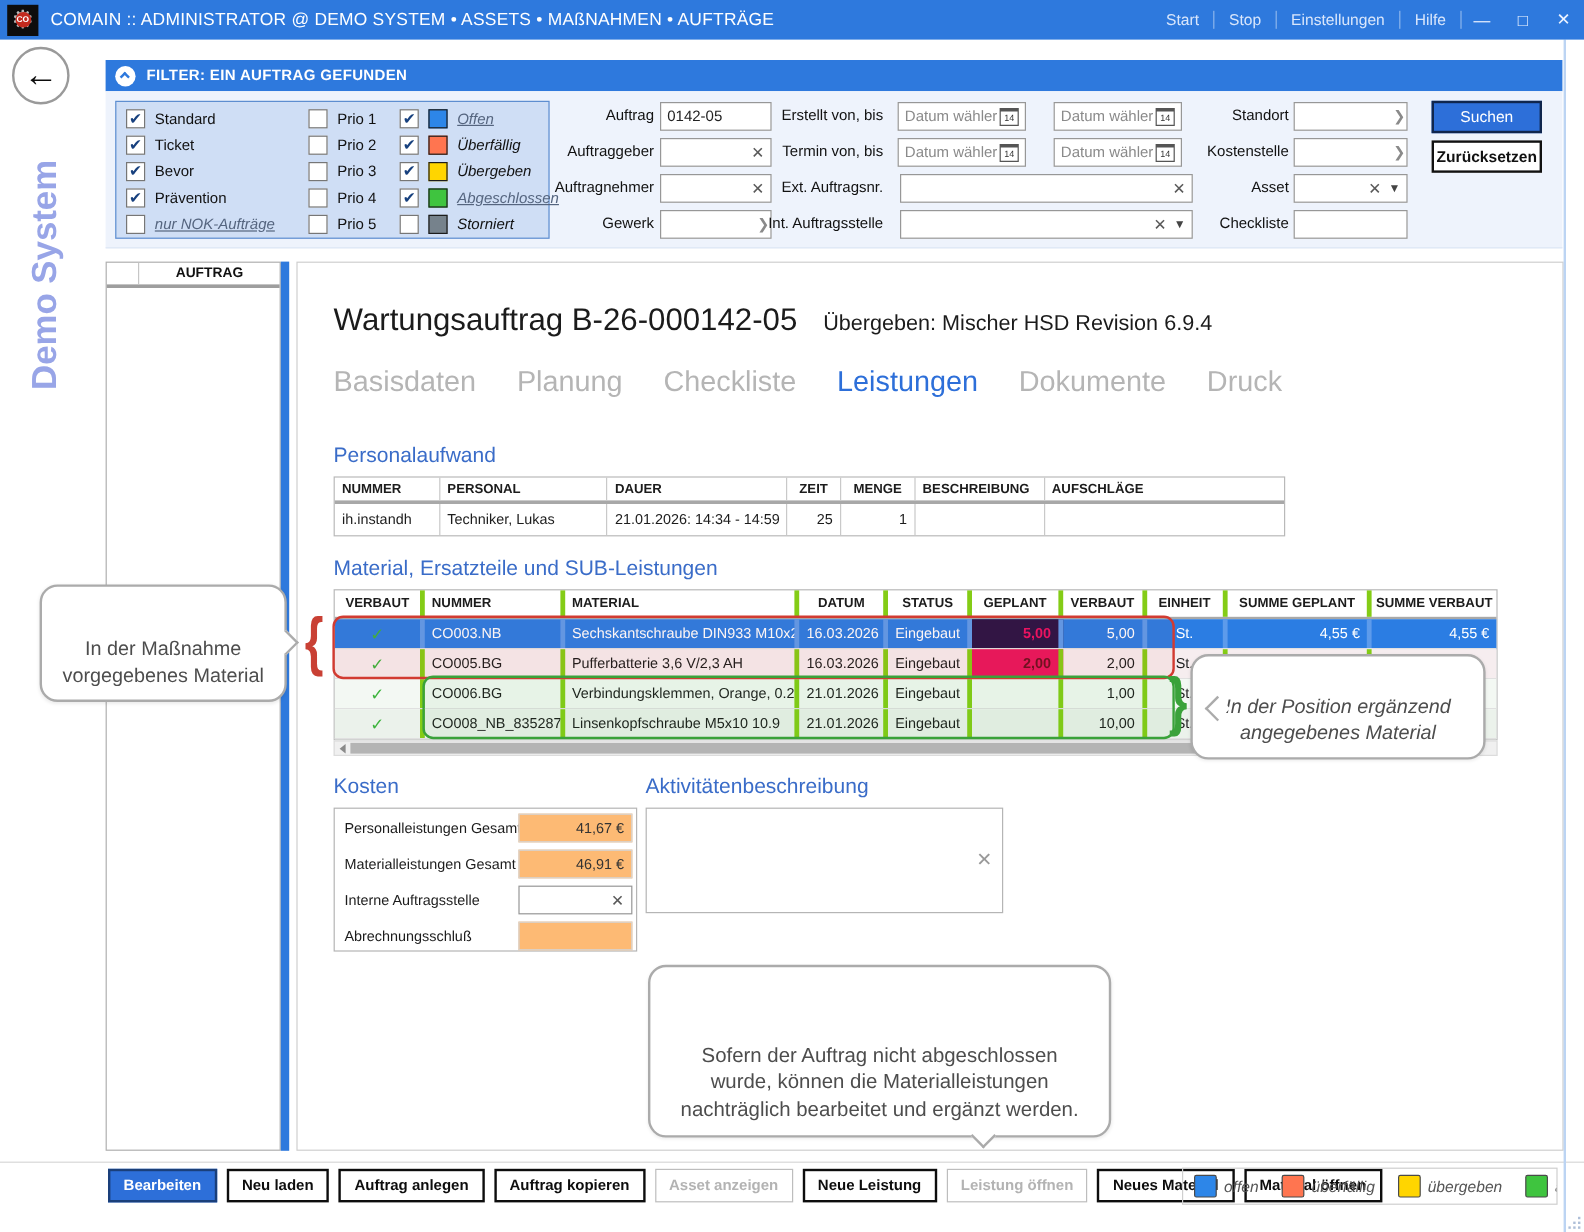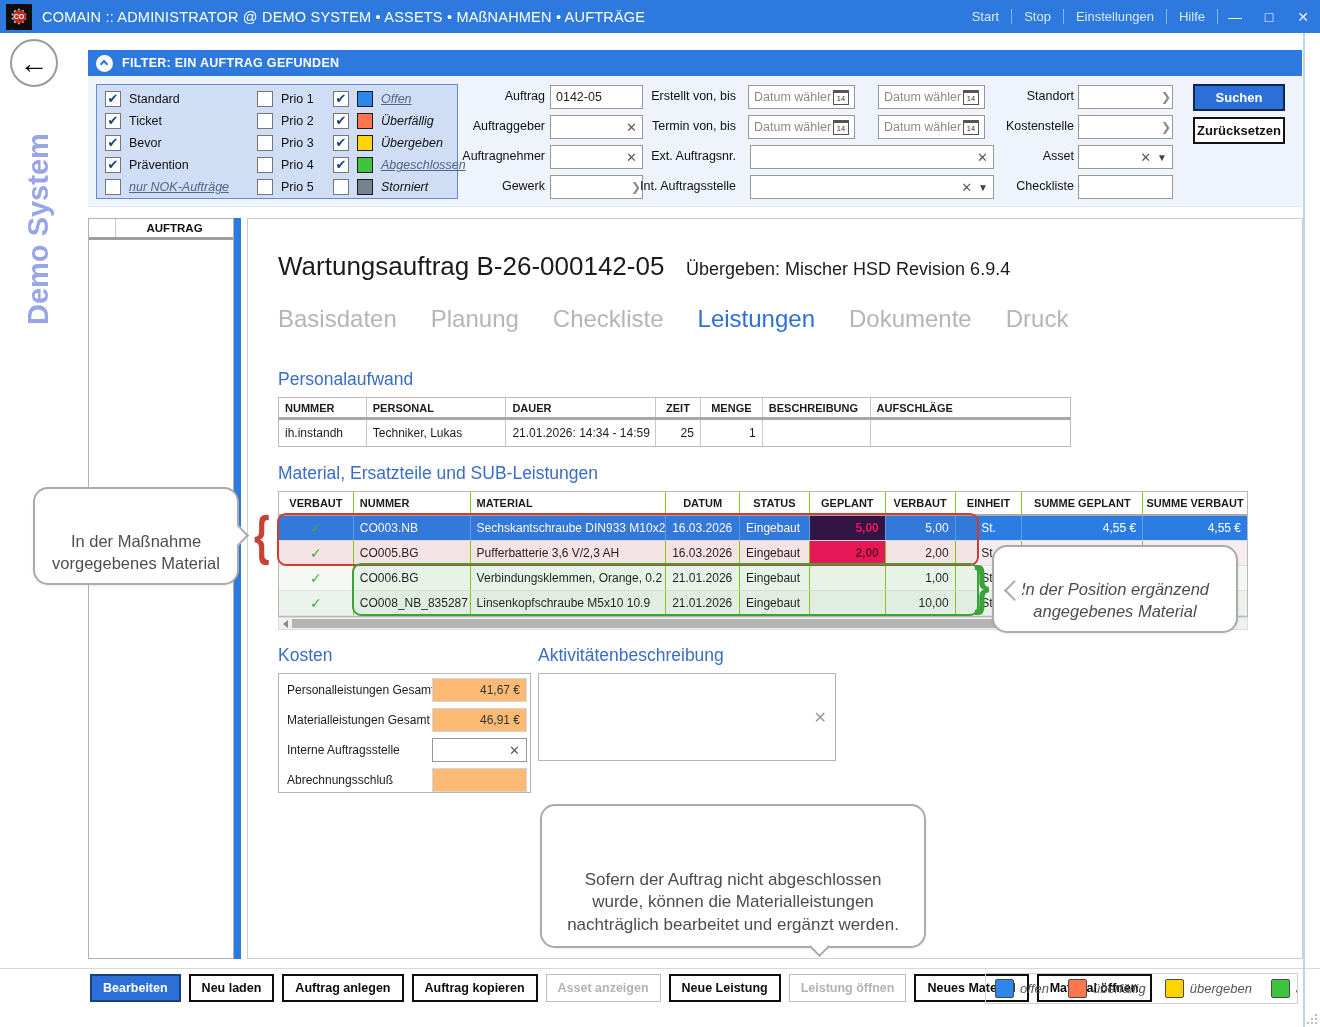--- a/index.html
+++ b/index.html
@@ -38,21 +38,21 @@
   .lbl-ital { font-style:italic; }
   .lbl-link { font-style:italic; text-decoration:underline; color:#55657f; }
 
   .f-label { position:absolute; font-size:12.5px; color:#111; text-align:right; white-space:nowrap; }
   .f-field { position:absolute; height:23px; background:#fff; border:1px solid #979797; display:flex; align-items:center; padding:11px 5px; font-size:12.5px; color:#222; overflow:hidden; }
   .f-clear { margin-left:auto; color:#5a5a5a; font-size:13px; line-height:1; }
   .f-chev { position:absolute; right:1px; color:#8a8a8a; font-size:12px; }
   .f-drop { color:#444; font-size:10px; margin-left:6px; }
   .datefield .ph { color:#8a8a8a; }
   .cal { margin-left:auto; width:16px; height:15px; border:1px solid #555; border-top:3px solid #555; font-size:7.5px; color:#333; display:flex; align-items:center; justify-content:center; }
-  .btn-suchen { position:absolute; left:1105px; top:8px; width:92px; height:27px; background:#2d6fd9; border:2px solid #10264d; color:#fff; font-weight:bold; font-size:13px; display:flex; align-items:center; justify-content:center; }
+  .btn-suchen { position:absolute; left:1105px; top:8px; width:92px; height:27px; background:#2d6fd9; border:2px solid #10264d; color:#fff; font-weight:normal; font-size:13px; display:flex; align-items:center; justify-content:center; }
   .btn-reset { position:absolute; left:1105px; top:41px; width:92px; height:27px; background:#fff; border:2px solid #111; color:#111; font-weight:bold; font-size:13px; display:flex; align-items:center; justify-content:center; }
 
   
   .orderlist { position:absolute; left:88px; top:218px; width:146px; height:741px; border:1px solid #b0b0b0; background:#fff; }
   .ol-head { height:21px; display:flex; border-bottom:3px solid #9e9e9e; }
   .ol-c0 { width:27px; border-right:1px solid #c6c6c6; }
   .ol-c1 { flex:1; display:flex; align-items:center; justify-content:center; font-size:11.5px; font-weight:bold; color:#111; }
   .vbar { position:absolute; left:234px; top:218px; width:7px; height:741px; background:#2e79dd; }
 
   
@@ -72,21 +72,21 @@
   .pc { border-right:1px solid #c9c9c9; display:flex; align-items:center; padding:0 6px; font-size:12px; color:#1c1c1c; overflow:hidden; white-space:nowrap; }
   .pc:last-child { border-right:none; }
   .hrow .pc { font-weight:bold; font-size:11px; }
   .p0{width:88px}.p1{width:140px}.p2{width:150px}.p3{width:45px;justify-content:center}.p4{width:62px;justify-content:center}.p5{width:108px}.p6{width:200px}
   .brow .p3,.brow .p4{justify-content:flex-end}
 
   
   .mtable { position:absolute; left:30px; top:272px; width:970px; border:1px solid #b9b9b9; background:#fff; }
   .mtable .hrow { display:flex; height:24px; border-bottom:2px solid #a8a8a8; }
   .mtable .brow { display:flex; height:25px; border-bottom:1px solid #e0e0e0; }
-  .mc { border-right:1px solid #84cc16; display:flex; align-items:center; padding:0 6px; font-size:12px; color:#1c1c1c; overflow:hidden; white-space:nowrap; }
+  .mc { border-right:4px solid #84cc16; display:flex; align-items:center; padding:0 6px; font-size:12px; color:#1c1c1c; overflow:hidden; white-space:nowrap; }
   .mc:last-child { border-right:none; }
   .mtable .hrow .mc { font-weight:bold; font-size:11px; justify-content:center; }
   .mtable .hrow .mc.m1,.mtable .hrow .mc.m2 { justify-content:flex-start; }
   .m0{width:75px;justify-content:center}.m1{width:117px}.m2{width:196px}.m3{width:74px}.m4{width:70px}
   .m5{width:76px;justify-content:flex-end}.m6{width:70px;justify-content:flex-end}.m7{width:67px;justify-content:center}
   .m8{width:121px;justify-content:flex-end}.m9{width:104px;justify-content:flex-end}
   .chk { color:#3cb43c; font-weight:bold; font-size:14px; }
   .row-sel { background:#2b7de3; }
   .row-sel .mc { color:#fff; border-right-color:#5d9beb; }
   .row-pink { background:#f6edef; }

